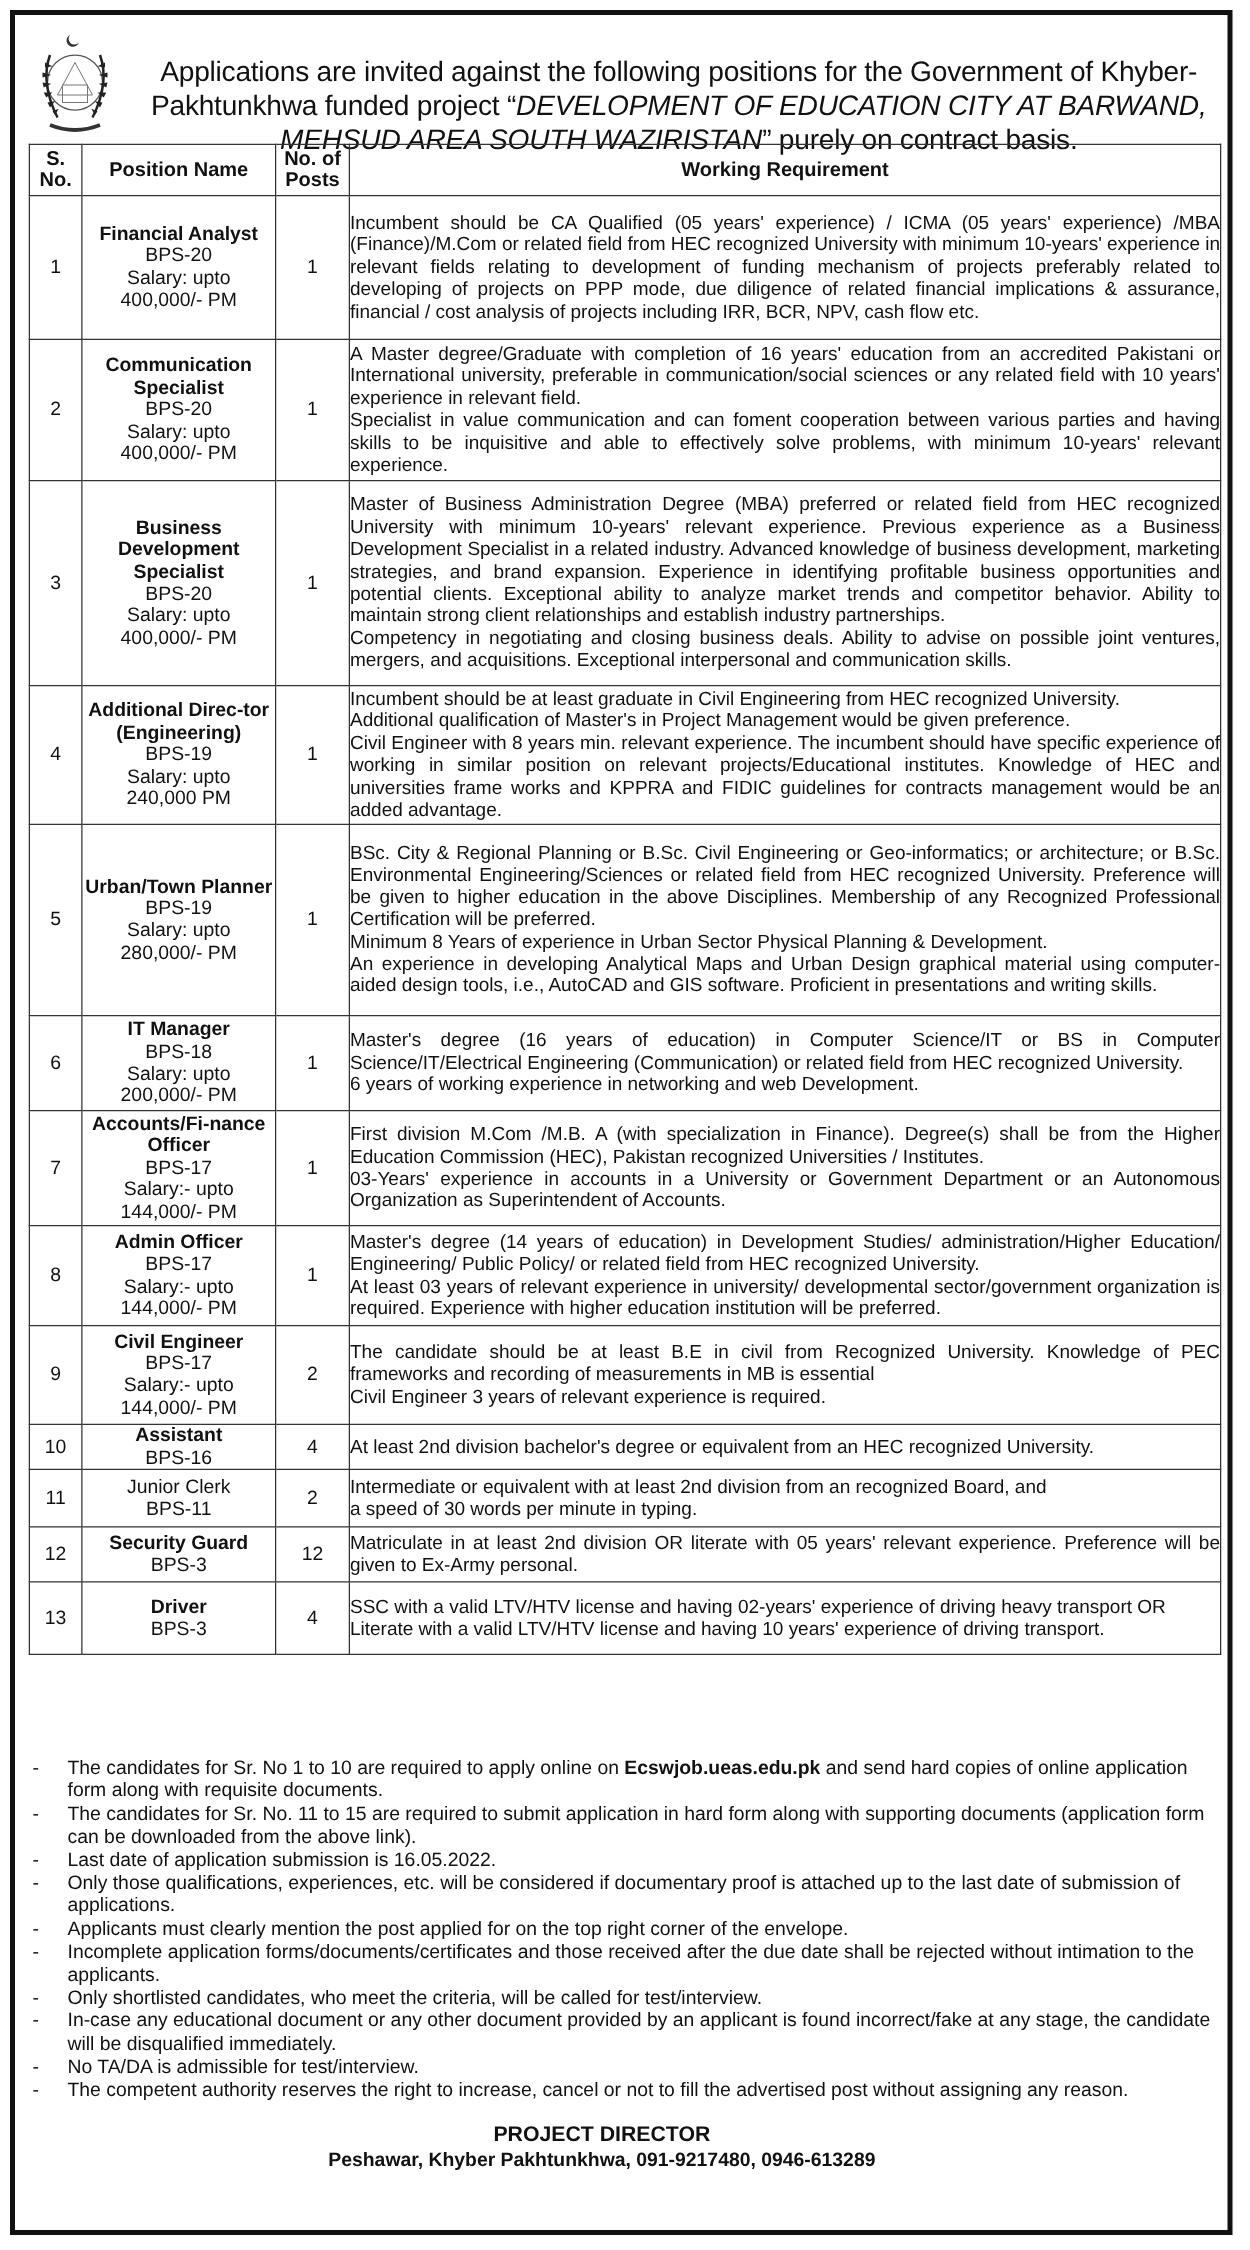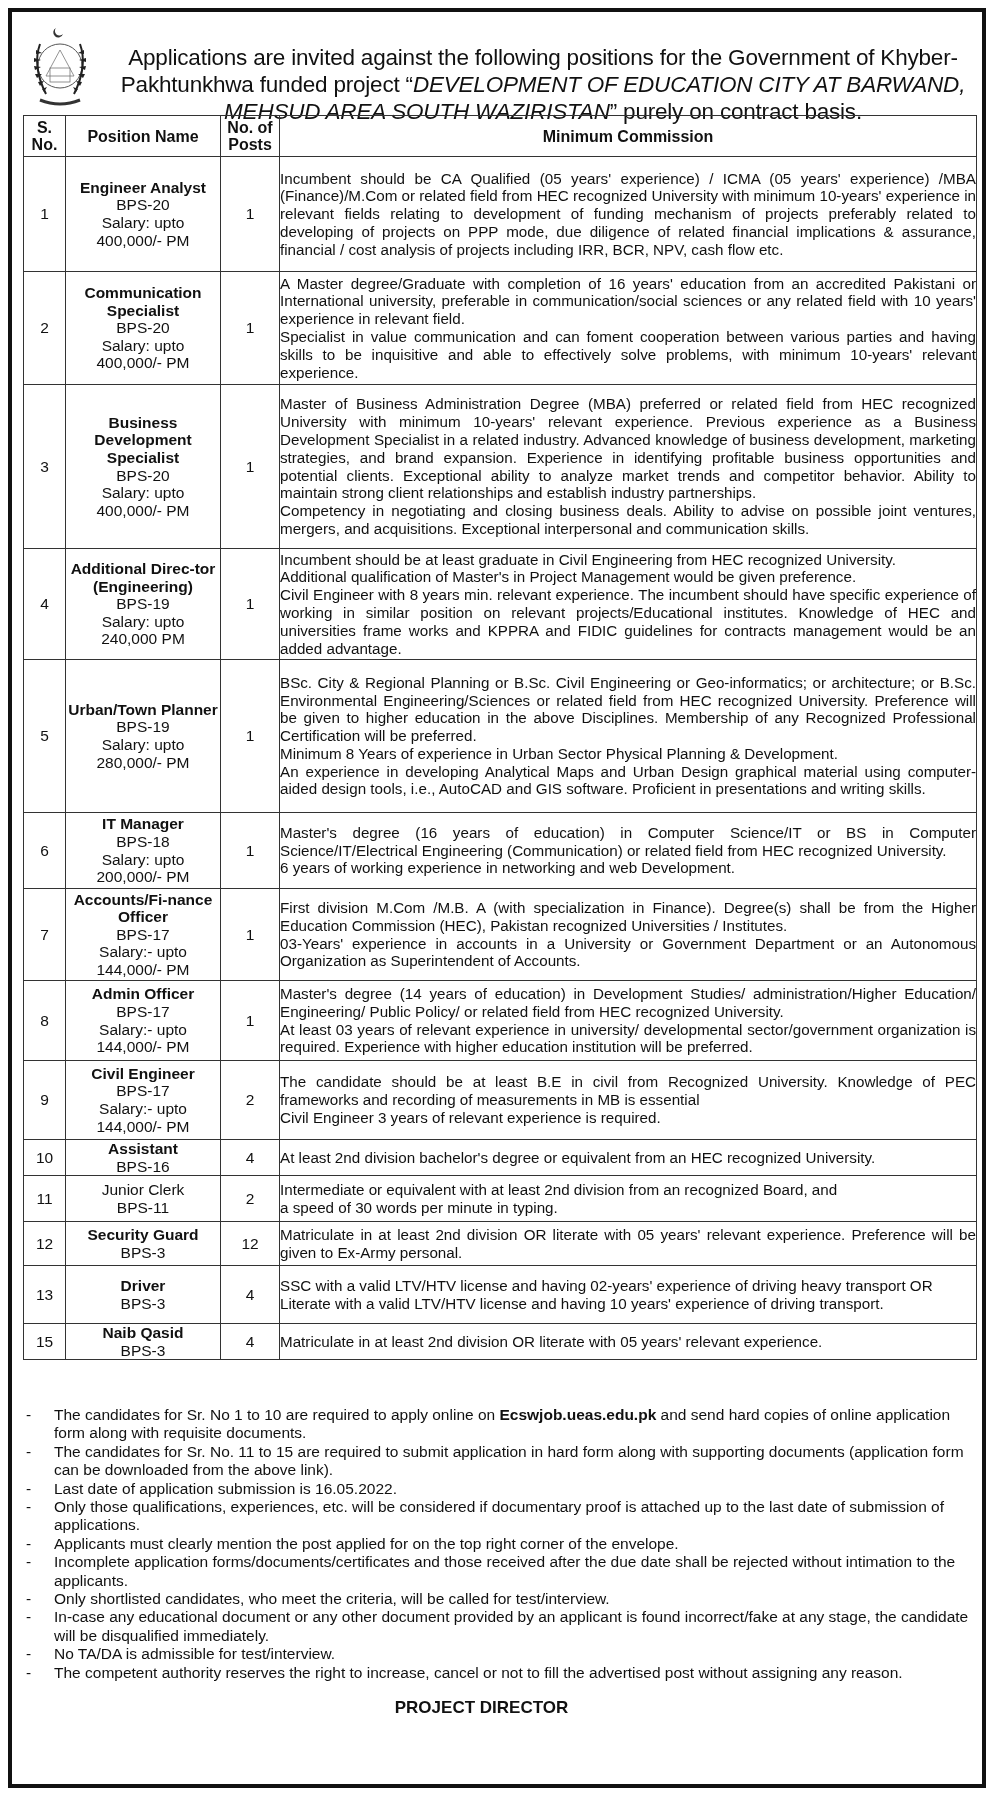--- a/index.html
+++ b/index.html
@@ -67,28 +67,28 @@
       <col class="c1">
       <col class="c2">
       <col class="c3">
       <col class="c4">
     </colgroup>
   <thead>
     <tr>
       <th>S. No.</th>
       <th>Position Name</th>
       <th>No. of Posts</th>
-      <th>Minimum Commission</th>
+      <th>Working Requirement</th>
     </tr>
   </thead>
   <tbody id="rows">
       <tr style="height: 115px;">
         <td class="sno">1</td>
         <td class="pos">
-          <span class="pname">Engineer Analyst</span>
+          <span class="pname">Financial Analyst</span>
           <span class="l">BPS-20</span>
           <span class="l">Salary: upto</span>
           <span class="l">400,000/- PM</span>
         </td>
         <td class="posts">1</td>
         <td class="req">
           <span class="p">Incumbent should be CA Qualified (05 years' experience) / ICMA (05 years' experience) /MBA (Finance)/M.Com or related field from HEC recognized University with minimum 10-years' experience in relevant fields relating to development of funding mechanism of projects preferably related to developing of projects on PPP mode, due diligence of related financial implications &amp; assurance, financial / cost analysis of projects including IRR, BCR, NPV, cash flow etc.</span>
         </td>
       </tr>
       <tr style="height: 113px;">
@@ -242,31 +242,20 @@
       <tr style="height: 58px;">
         <td class="sno">13</td>
         <td class="pos">
           <span class="pname">Driver</span>
           <span class="l">BPS-3</span>
         </td>
         <td class="posts">4</td>
         <td class="req">
           <span class="p">SSC with a valid LTV/HTV license and having 02-years' experience of driving heavy transport OR</span>
           <span class="p">Literate with a valid LTV/HTV license and having 10 years' experience of driving transport.</span>
-        </td>
-      </tr>
-      <tr style="height: 35px;">
-        <td class="sno">15</td>
-        <td class="pos">
-          <span class="pname">Naib Qasid</span>
-          <span class="l">BPS-3</span>
-        </td>
-        <td class="posts">4</td>
-        <td class="req">
-          <span class="p">Matriculate in at least 2nd division OR literate with 05 years' relevant experience.</span>
         </td>
       </tr>
     </tbody>
 </table>
 
 <div class="notes">
   <div class="note">
     <span class="dash">-</span>
     <span>The candidates for Sr. No 1 to 10 are required to apply online on </span><b>Ecswjob.ueas.edu.pk</b><span> and send hard copies of online application form along with requisite documents.</span>
   </div>
@@ -278,13 +267,14 @@
       <div class="note"><span class="dash">-</span><span>Incomplete application forms/documents/certificates and those received after the due date shall be rejected without intimation to the applicants.</span></div>
       <div class="note"><span class="dash">-</span><span>Only shortlisted candidates, who meet the criteria, will be called for test/interview.</span></div>
       <div class="note"><span class="dash">-</span><span>In-case any educational document or any other document provided by an applicant is found incorrect/fake at any stage, the candidate will be disqualified immediately.</span></div>
       <div class="note"><span class="dash">-</span><span>No TA/DA is admissible for test/interview.</span></div>
       <div class="note"><span class="dash">-</span><span>The competent authority reserves the right to increase, cancel or not to fill the advertised post without assigning any reason.</span></div>
     </div>
 </div>
 
 <div class="sig">
   <div class="title">PROJECT DIRECTOR</div>
+  <div class="addr">Peshawar, Khyber Pakhtunkhwa, 091-9217480, 0946-613289</div>
 </div>
 
 </body></html>

